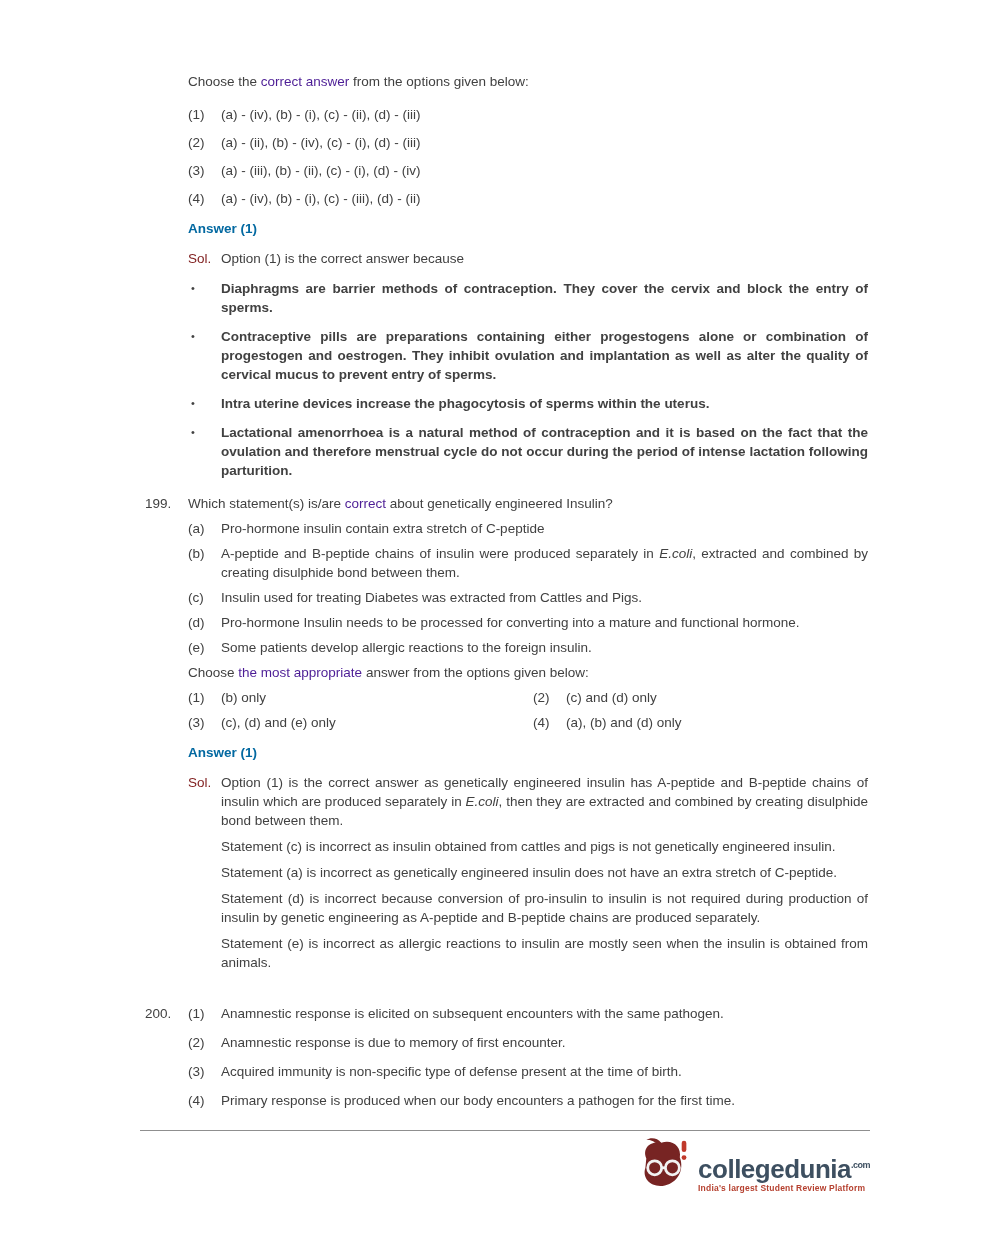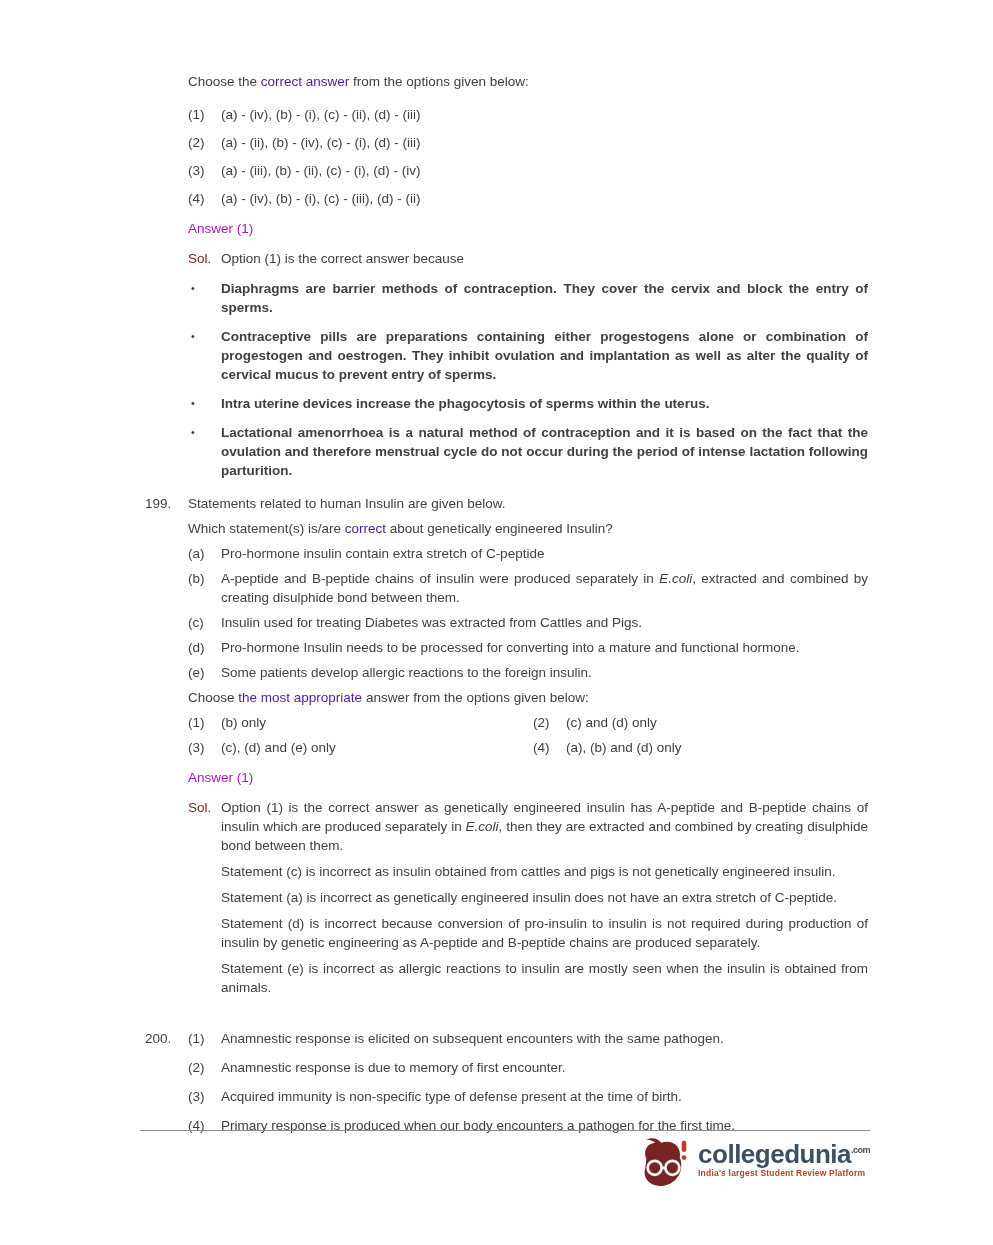--- a/index.html
+++ b/index.html
@@ -17,21 +17,21 @@
   .content { position:absolute; top:72px; left:145px; width:723px; }
   .indent { margin-left:43px; }
   b { font-weight:normal; color:#4c1d95; }
   i { font-style:italic; }
   .just { text-align:justify; }
 
   .prompt { margin-bottom:14px; }
   .lrow { display:flex; margin-bottom:9px; }
   .lnum { width:33px; flex-shrink:0; }
   .ltext { flex:1; }
-  .answer { font-weight:normal; color:#a21caf; margin:11px 0 11px 0; }
+  .answer { font-weight:bold; color:#0369a1; margin:11px 0 11px 0; }
   .solrow { display:flex; margin-bottom:11px; }
   .sollabel { width:33px; flex-shrink:0; font-weight:normal; color:#7f1d1d; }
   .solbody { flex:1; }
   .solbody p { margin-bottom:7px; }
   .brow { display:flex; margin-bottom:10px; }
   .bmark { width:33px; flex-shrink:0; padding-left:3px; font-size:11px; }
   .btext { flex:1;font-weight:bold; }
 
   .qsec { display:flex; margin-top:14px;justify-content:flex-end; }
   .qnum { width:43px; flex-shrink:0; }
@@ -39,21 +39,21 @@
   .qline { margin-bottom:6px; }
   .srow { display:flex; margin-bottom:6px; }
   .opts2 { display:grid; grid-template-columns:345px 1fr; row-gap:6px; margin-bottom:4px; }
   .cell { display:flex; }
 
   .q200 .lrow { margin-bottom:10px; }
   .q200 .qline { margin-bottom:12px; }
 
   .footer { position:absolute; top:1130px; left:140px; right:123px; }
   .divider { border-top:1px solid #8f8f8f; height:0; }
-  .logo-row { display:flex; justify-content:flex-end; align-items:flex-start; gap:7px; margin-top:5px; }
+  .logo-row { display:flex; justify-content:flex-end; align-items:flex-end; gap:7px; margin-top:5px; }
   .logo-text { display:flex; flex-direction:column; }
   .wordmark { font-size:26px; line-height:28px; font-weight:bold; color:#3d4f60; letter-spacing:-0.5px; }
   .dotcom { font-size:9px; vertical-align:super; font-weight:bold; color:#3d4f60; }
   .tagline { font-size:8.5px; line-height:11px; font-weight:bold; color:#b5402f; letter-spacing:0.2px; }
 </style>
 </head>
 <body>
 
 <div class="page">
   <div class="content">
@@ -99,21 +99,20 @@
       </div>
       <div class="brow">
         <span class="bmark">•</span>
         <span class="btext just">Lactational amenorrhoea is a natural method of contraception and it is based on the fact that the ovulation and therefore menstrual cycle do not occur during the period of intense lactation following parturition.</span>
       </div>
     </div>
 
     <div class="qsec">
       <span class="qnum">199.</span>
       <div class="qbody">
-        <p class="qline">Statements related to human Insulin are given below.</p>
         <p class="qline"><span>Which statement(s) is/are </span><b>correct</b><span> about genetically engineered Insulin?</span></p>
 
         <div class="srow">
           <span class="lnum">(a)</span>
           <span class="ltext just"><span>Pro-hormone insulin contain extra stretch of C-peptide</span><i></i><span></span></span>
         </div>
         <div class="srow">
           <span class="lnum">(b)</span>
           <span class="ltext just"><span>A-peptide and B-peptide chains of insulin were produced separately in </span><i>E.coli</i><span>, extracted and combined by creating disulphide bond between them.</span></span>
         </div>

